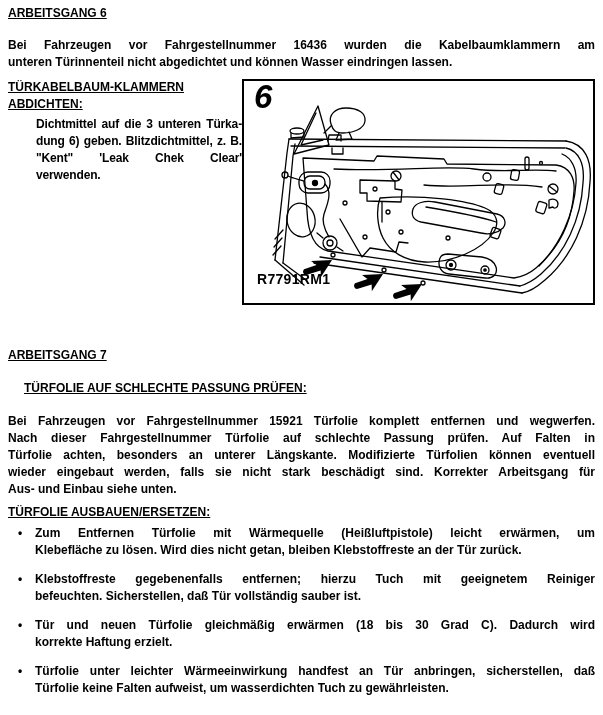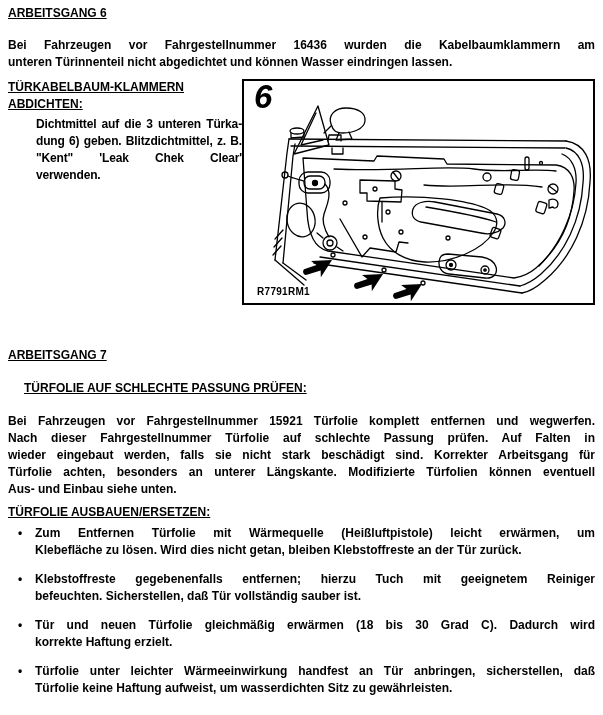--- a/index.html
+++ b/index.html
@@ -20,21 +20,21 @@
   .leftcol .para{margin-top:3px;}
   .figure{
     flex:0 0 353px;width:353px;height:226px;border:2px solid #000;
     position:relative;box-sizing:border-box;background:#fff;
   }
   .figure svg{position:absolute;left:0;top:0;width:100%;height:100%;}
   .fig-num{
     position:absolute;top:-2px;left:10px;font-size:33px;line-height:1.1;
     font-style:italic;font-weight:bold;
   }
-  .fig-ref{position:absolute;left:13px;bottom:6px;font-size:10px;letter-spacing:.3px;}
+  .fig-ref{position:absolute;left:13px;bottom:16px;font-size:14px;letter-spacing:.3px;}
   .title7{margin:0 0 0 0;}
   .h-passung{margin:16px;}
   .h-ausbauen{margin:6px 0 4px 0;}
   .bullet-item{display:flex;margin-bottom:12px;}
   .bullet-mark{flex:0 0 27px;width:27px;box-sizing:border-box;padding-left:10px;line-height:17px;}
   .bullet-text{flex:1;min-width:0;}
 </style>
 </head>
 <body>
 
@@ -154,22 +154,22 @@
       <div class="fig-ref">R7791RM1</div>
     </div>
   </div>
 
   <div class="heading title7">ARBEITSGANG 7</div>
 
   <div class="heading h-passung">TÜRFOLIE AUF SCHLECHTE PASSUNG PRÜFEN:</div>
   <div class="para">
     <div class="jline">Bei Fahrzeugen vor Fahrgestellnummer 15921 Türfolie komplett entfernen und wegwerfen.</div>
     <div class="jline">Nach dieser Fahrgestellnummer Türfolie auf schlechte Passung prüfen. Auf Falten in</div>
+    <div class="jline">Türfolie achten, besonders an unterer Längskante. Modifizierte Türfolien können eventuell</div>
     <div class="jline">wieder eingebaut werden, falls sie nicht stark beschädigt sind. Korrekter Arbeitsgang für</div>
-    <div class="jline">Türfolie achten, besonders an unterer Längskante. Modifizierte Türfolien können eventuell</div>
     <div class="jline end">Aus- und Einbau siehe unten.</div>
   </div>
 
   <div class="heading h-ausbauen">TÜRFOLIE AUSBAUEN/ERSETZEN:</div>
 
   <div class="bullets">
     <div class="bullet-item">
       <div class="bullet-mark">•</div>
       <div class="bullet-text">
         <div class="jline">Zum Entfernen Türfolie mit Wärmequelle (Heißluftpistole) leicht erwärmen, um</div>
@@ -187,18 +187,18 @@
       <div class="bullet-mark">•</div>
       <div class="bullet-text">
         <div class="jline">Tür und neuen Türfolie gleichmäßig erwärmen (18 bis 30 Grad C). Dadurch wird</div>
         <div class="jline end">korrekte Haftung erzielt.</div>
       </div>
     </div>
     <div class="bullet-item">
       <div class="bullet-mark">•</div>
       <div class="bullet-text">
         <div class="jline">Türfolie unter leichter Wärmeeinwirkung handfest an Tür anbringen, sicherstellen, daß</div>
-        <div class="jline end">Türfolie keine Haftung aufweist, um wasserdichten Sitz zu gewährleisten.</div>
+        <div class="jline end">Türfolie keine Falten aufweist, um wasserdichten Tuch zu gewährleisten.</div>
       </div>
     </div>
   </div>
 
 </div>
 
 </body></html>

